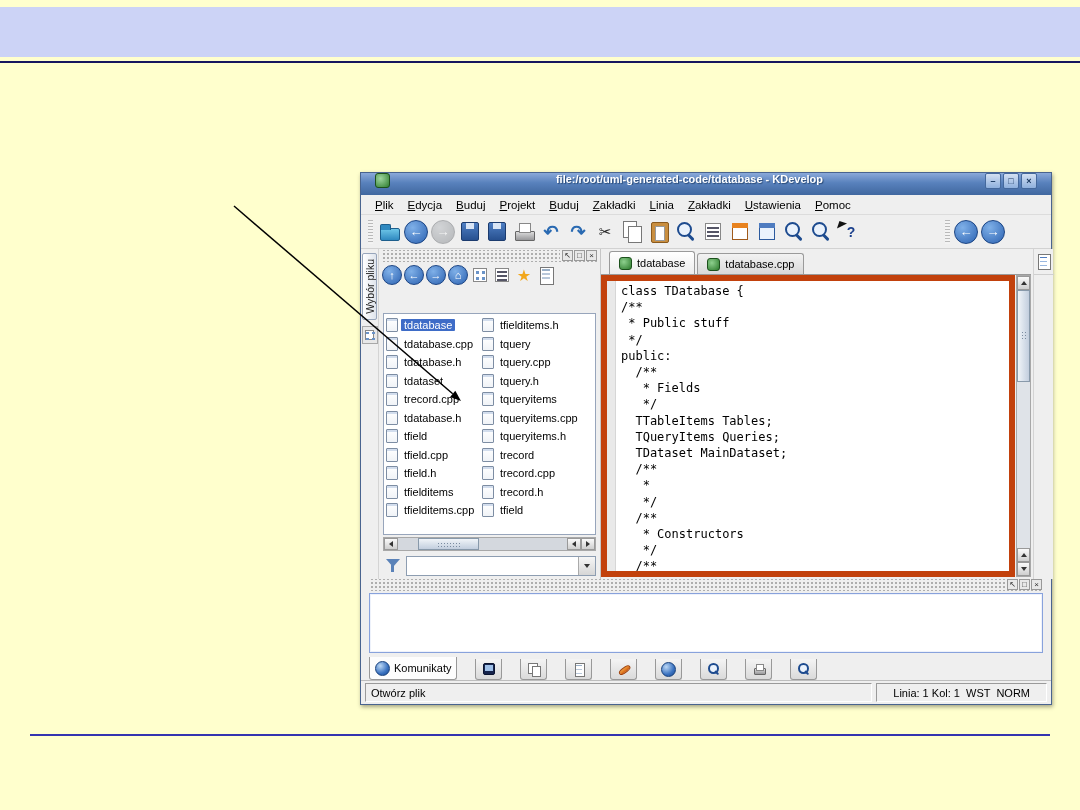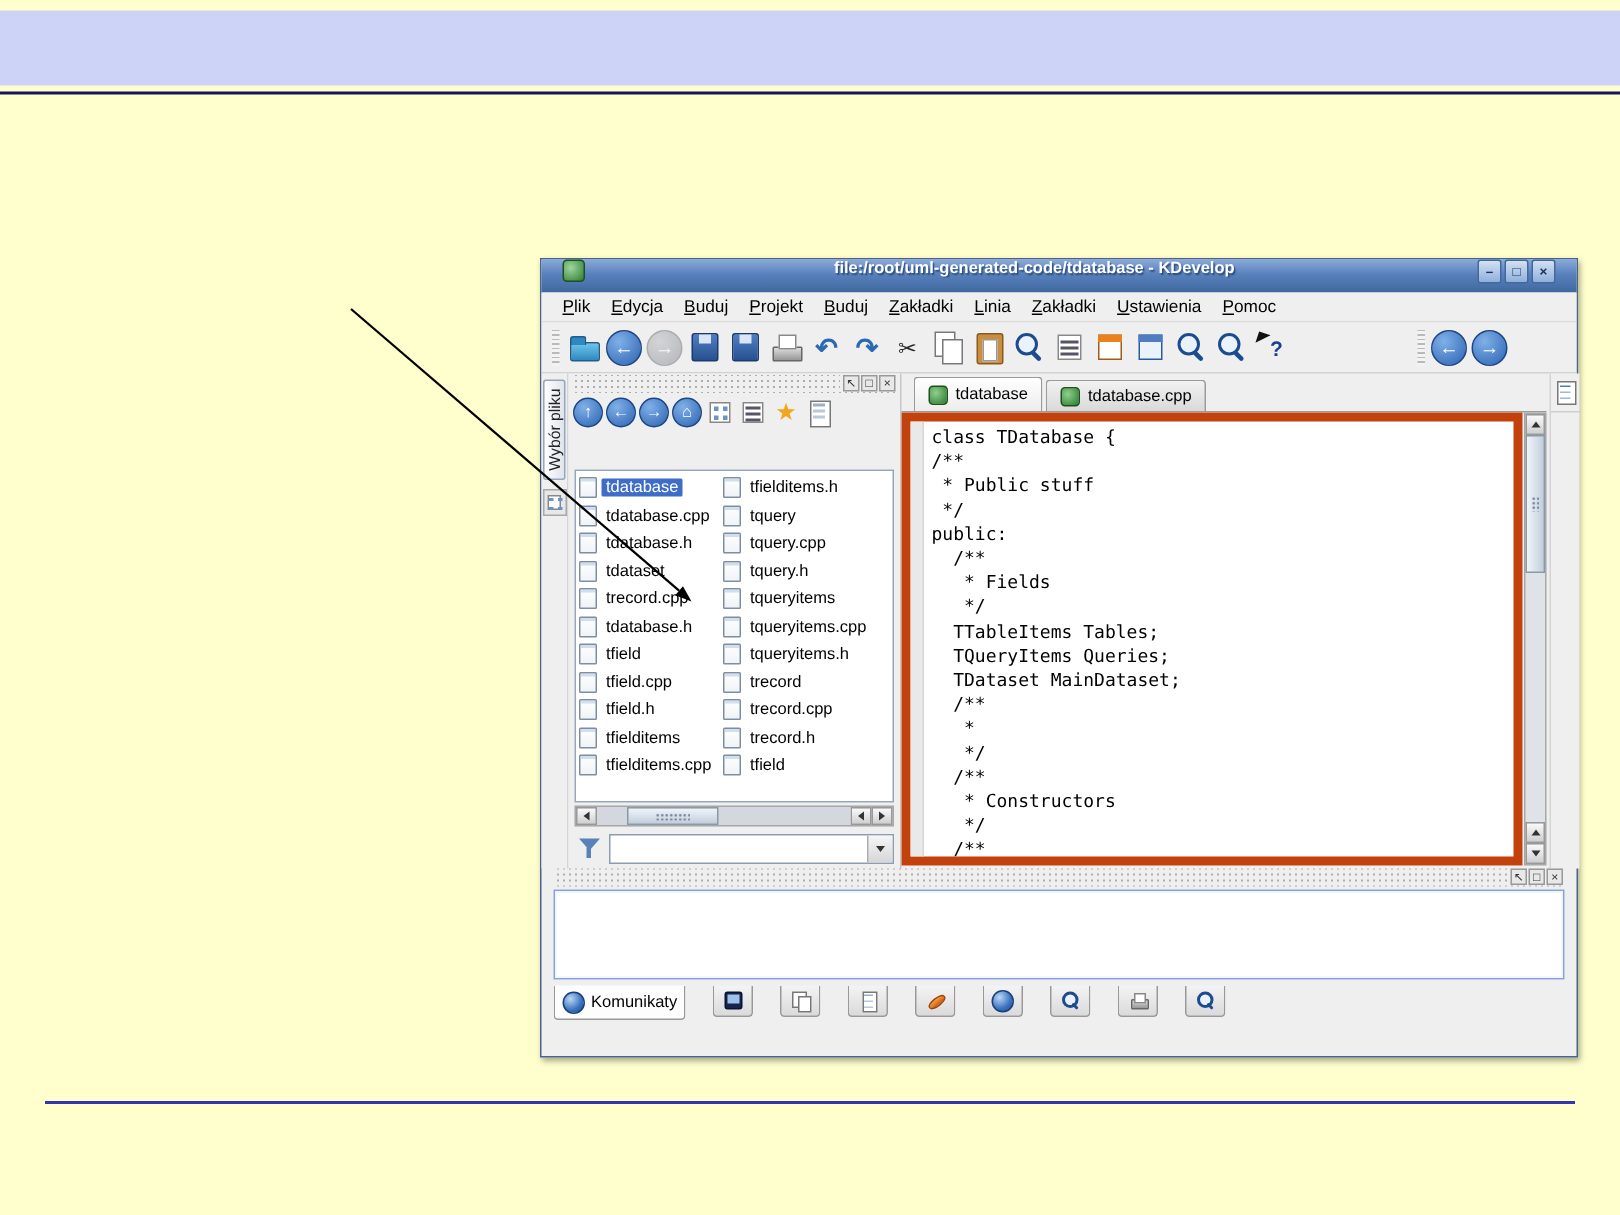--- a/index.html
+++ b/index.html
@@ -171,21 +171,21 @@
 
   
   .rightstrip{position:absolute;left:672px;top:76px;width:20px;height:330px;background:#efefef;border-left:1px solid #d4d4d4}
   .strip-tab{width:20px;height:26px;display:flex;align-items:center;justify-content:center;border-bottom:1px solid #cfcfcf}
   .strip-tab .sticon{width:16px;height:16px}
 
   
   .dockhead.bottom{position:absolute;left:8px;right:8px;top:406px;margin:0}
   .output{position:absolute;left:8px;right:8px;top:420px;height:60px;background:#fff;border:1px solid #88a2dc;
     box-shadow:inset 0 0 0 1px #eef2fb}
-  .btabs{position:absolute;left:8px;top:484px;height:23px;display:flex;align-items:flex-start;gap:18px}
+  .btabs{position:absolute;left:8px;top:484px;height:23px;display:flex;align-items:flex-end;gap:18px}
   .btab{height:21px;min-width:27px;padding:0 5px;display:flex;align-items:center;justify-content:center;gap:4px;
     background:linear-gradient(#f4f4f4,#dadada);border:1px solid #999;border-top:none;border-radius:0 0 3px 3px}
   .btab.active{background:#fdfdfd;height:23px}
   .btab-label{font-size:11px;white-space:nowrap}
   .btab-label:empty{display:none}
   .bti{width:15px;height:15px;position:relative;flex:none}
 
   
   .statusbar{position:absolute;left:0;right:0;bottom:0;height:24px;background:#efefef;border-top:1px solid #bdbdbd;
     display:flex;align-items:center;padding:2px 4px;font-size:11px;gap:4px}
@@ -556,20 +556,24 @@
           <span class="bti ic-slot ic-zoom"></span>
         </span>
         <span class="btab">
           <span class="bti ic-slot ic-printer"></span>
         </span>
         <span class="btab">
           <span class="bti ic-slot ic-zoom"></span>
         </span>
       </div>
 
+    <div class="statusbar">
+      <span class="status-msg">Otwórz plik</span>
+      <span class="status-box">Linia: 1 Kol: 1  WST  NORM</span>
+    </div>
 
   </div>
 
   <svg class="arrow-svg" width="1080" height="810" viewBox="0 0 1080 810">
     <line x1="234" y1="206" x2="452.7" y2="393.8" stroke="#000000" stroke-width="1.5"></line>
     <polygon points="461,401 450.1,396.9 455.3,390.8" fill="#000000"></polygon>
   </svg>
 </div>
 
 </body></html>

